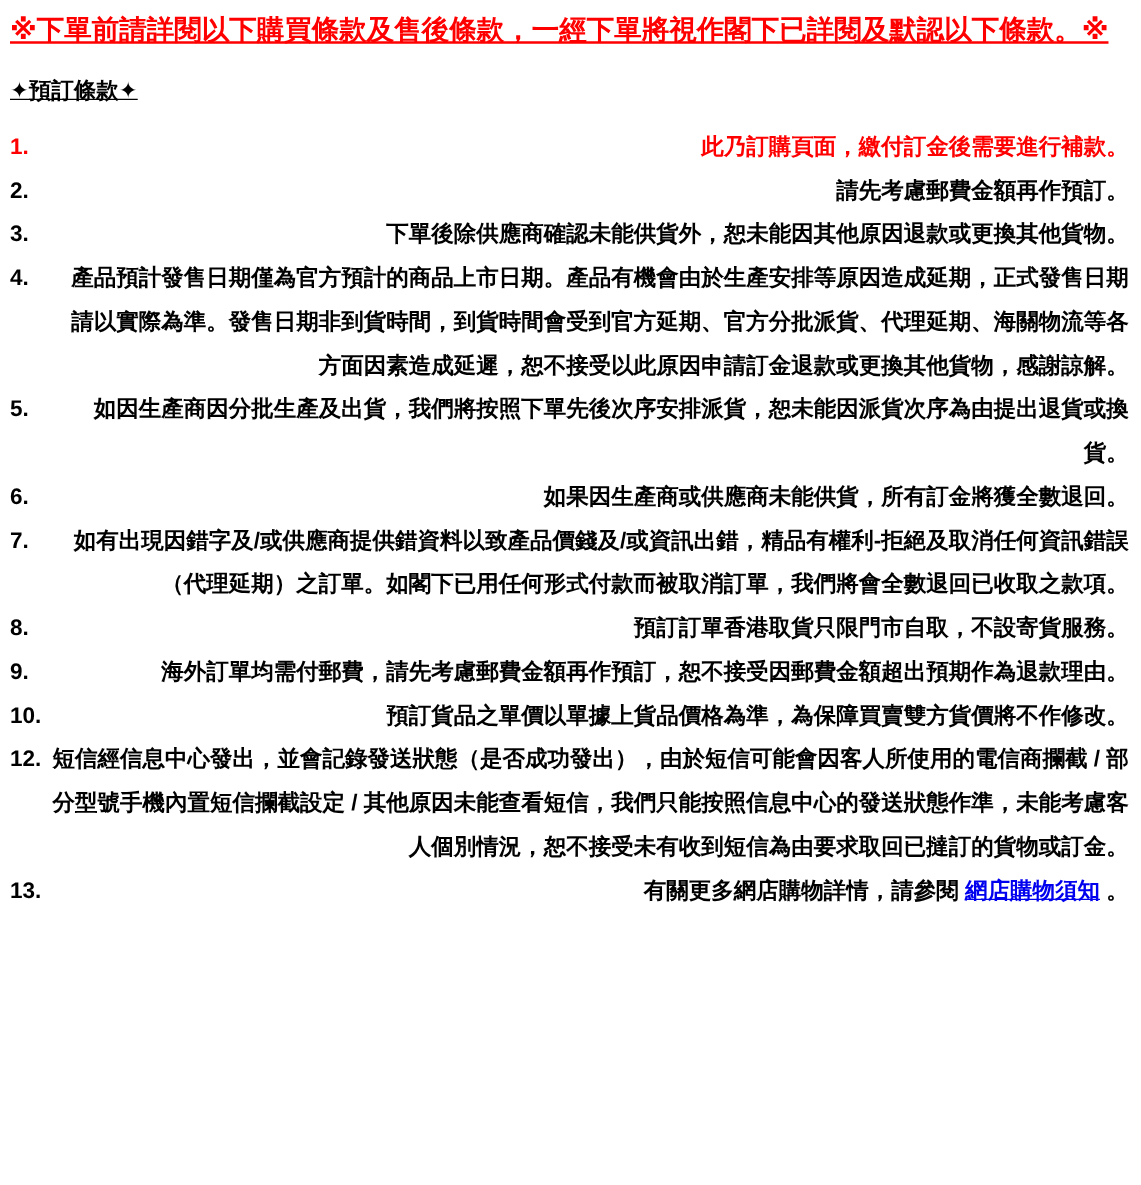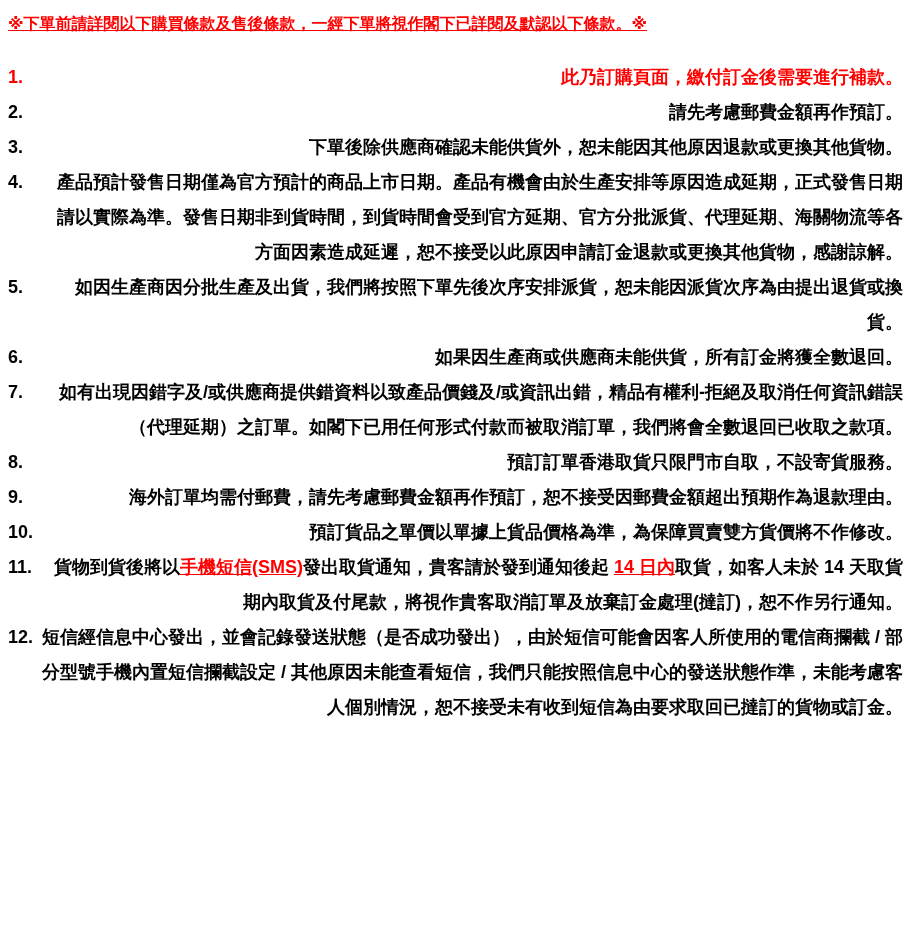--- a/index.html
+++ b/index.html
@@ -11,21 +11,21 @@
     color: #000000;
     font-family: "Liberation Sans", "DejaVu Sans", sans-serif;
     font-weight: 700;
     font-size: 18px;
   }
   .page {
     padding: 10px 10px 12px 8px;
   }
   .title {
     color: var(--red, #ff0000);
-    font-size: 16px;
+    font-size: 22px;
     line-height: 28px;
     text-decoration: underline;
     margin: 0 0 22px 0;
     font-weight: 700;
   }
   .section-header {
     color: #000000;
     font-size: 18px;
     line-height: 24px;
     text-decoration: underline;
@@ -63,20 +63,21 @@
     text-decoration: underline;
     cursor: pointer;
   }
 </style>
 </head>
 <body>
 
 <div class="page">
   <h1 class="title">※下單前請詳閱以下購買條款及售後條款，一經下單將視作閣下已詳閱及默認以下條款。※</h1>
 
+  <h2 class="section-header">✦預訂條款✦</h2>
 
   <div class="terms-list" id="terms-list">
       <div class="term-row">
         <span class="term-num red">1.</span>
         <span class="term-text"><span class="seg-red">此乃訂購頁面，繳付訂金後需要進行補款。</span></span>
       </div>
       <div class="term-row">
         <span class="term-num">2.</span>
         <span class="term-text"><span class="seg-normal">請先考慮郵費金額再作預訂。</span></span>
       </div>
@@ -106,21 +107,21 @@
       </div>
       <div class="term-row">
         <span class="term-num">9.</span>
         <span class="term-text"><span class="seg-normal">海外訂單均需付郵費，請先考慮郵費金額再作預訂，恕不接受因郵費金額超出預期作為退款理由。</span></span>
       </div>
       <div class="term-row">
         <span class="term-num">10.</span>
         <span class="term-text"><span class="seg-normal">預訂貨品之單價以單據上貨品價格為準，為保障買賣雙方貨價將不作修改。</span></span>
       </div>
       <div class="term-row">
-        <span class="term-num">11.</span>
-        <span class="term-text"><span class="seg-normal">貨物到貨後將以</span><span class="seg-red-underline">手機短信(SMS)</span><span class="seg-normal">發出取貨通知，貴客請於發到通知後起 </span><span class="seg-red-underline">14 日內</span><span class="seg-normal">取貨，如客人未於 14 天取貨期內取貨及付尾款，將視作貴客取消訂單及放棄訂金處理(撻訂)，恕不作另行通知。</span></span>
+        <span class="term-num">12.</span>
+        <span class="term-text"><span class="seg-normal">短信經信息中心發出，並會記錄發送狀態（是否成功發出），由於短信可能會因客人所使用的電信商攔截 / 部分型號手機內置短信攔截設定 / 其他原因未能查看短信，我們只能按照信息中心的發送狀態作準，未能考慮客人個別情況，恕不接受未有收到短信為由要求取回已撻訂的貨物或訂金。</span></span>
       </div>
       <div class="term-row">
-        <span class="term-num">12.</span>
-        <span class="term-text"><span class="seg-normal">短信經信息中心發出，並會記錄發送狀態（是否成功發出），由於短信可能會因客人所使用的電信商攔截 / 部分型號手機內置短信攔截設定 / 其他原因未能查看短信，我們只能按照信息中心的發送狀態作準，未能考慮客人個別情況，恕不接受未有收到短信為由要求取回已撻訂的貨物或訂金。</span></span>
+        <span class="term-num">13.</span>
+        <span class="term-text"><span class="seg-normal">有關更多網店購物詳情，請參閱 </span><a href="#" class="seg-link">網店購物須知</a><span class="seg-normal"> 。</span></span>
       </div>
     </div>
 </div>
 
 </body></html>

